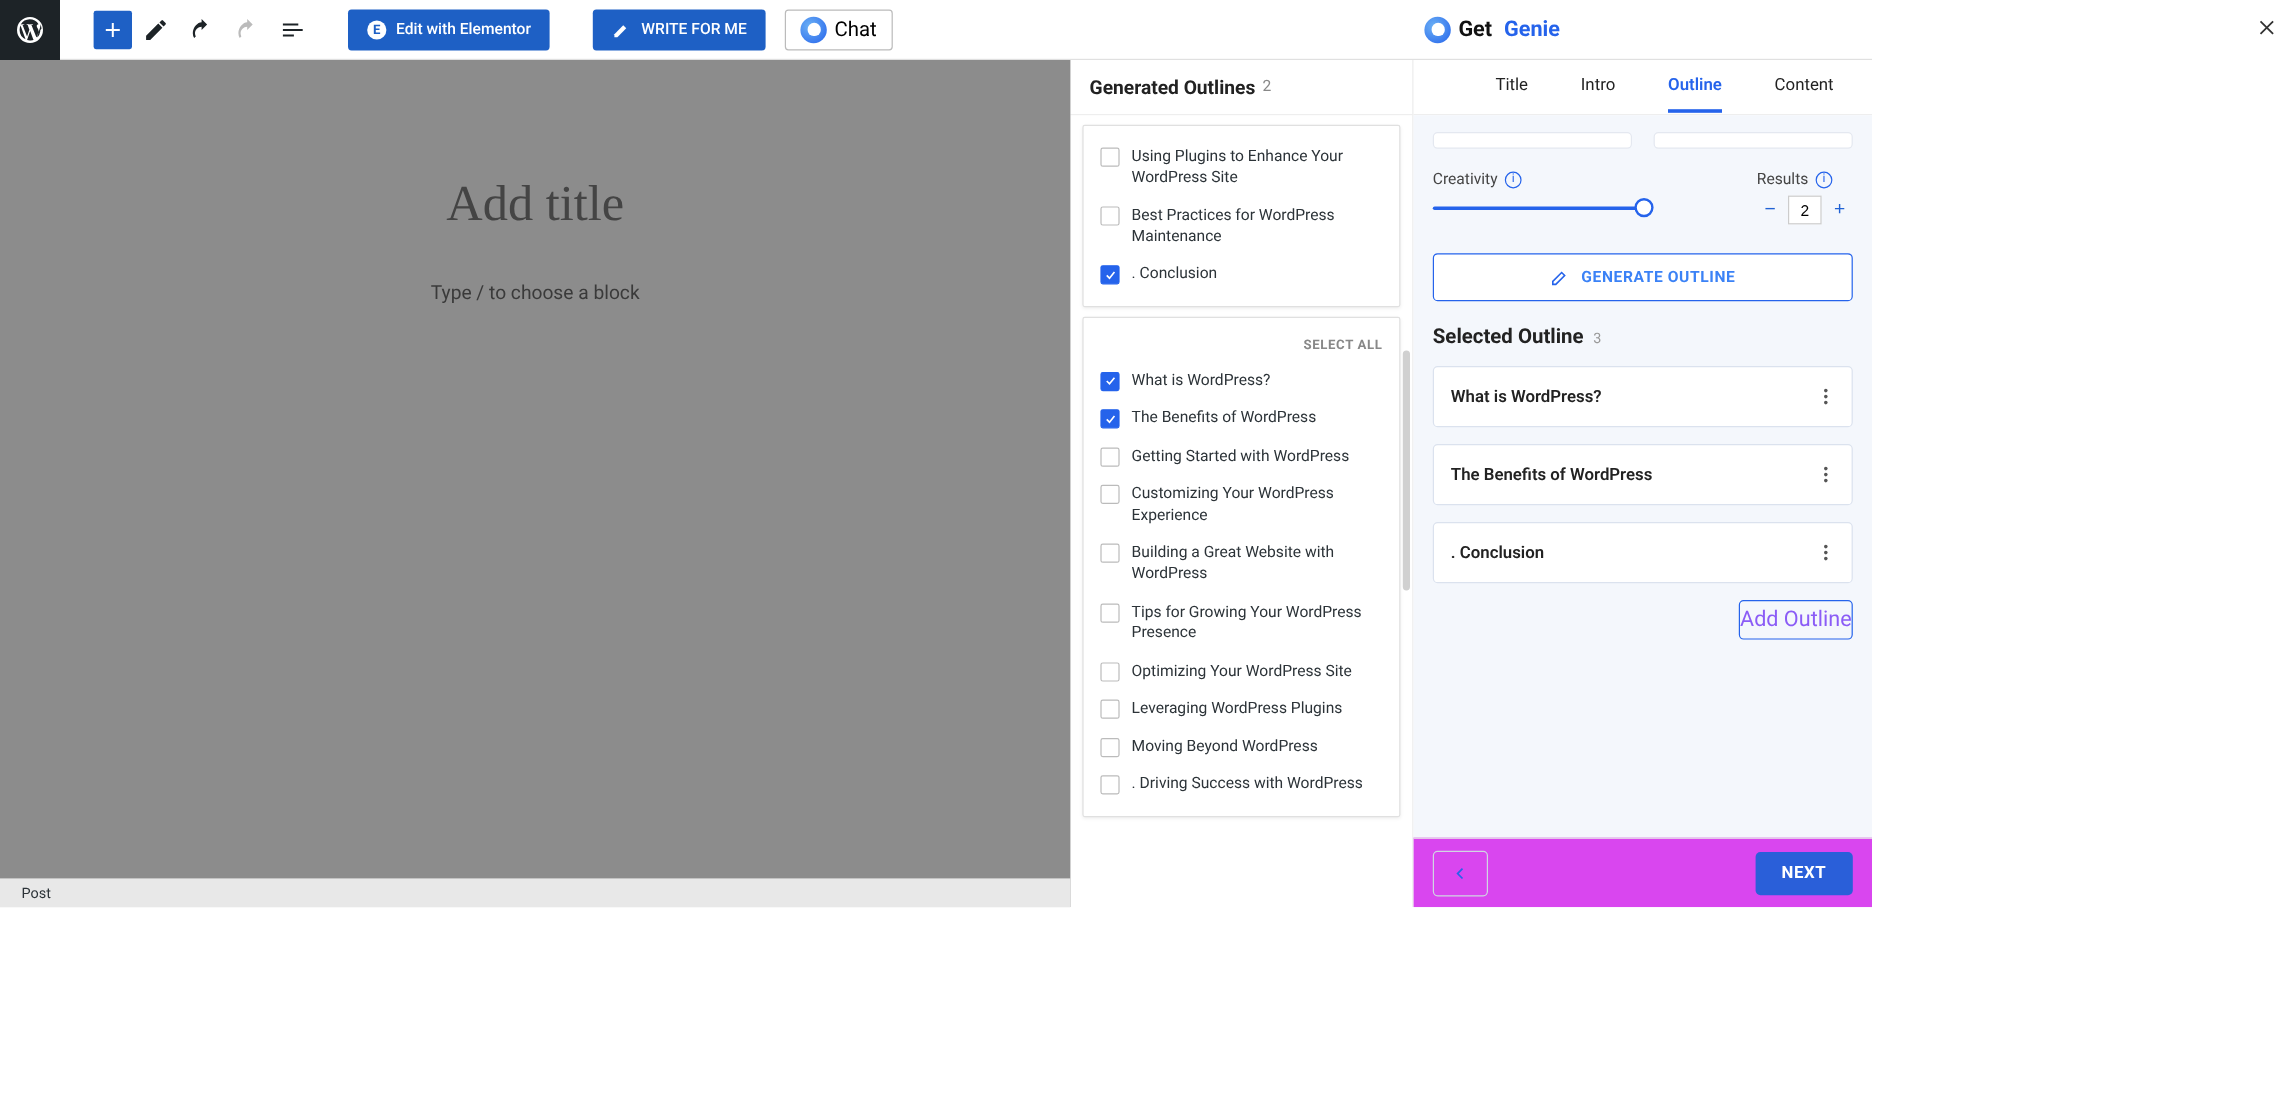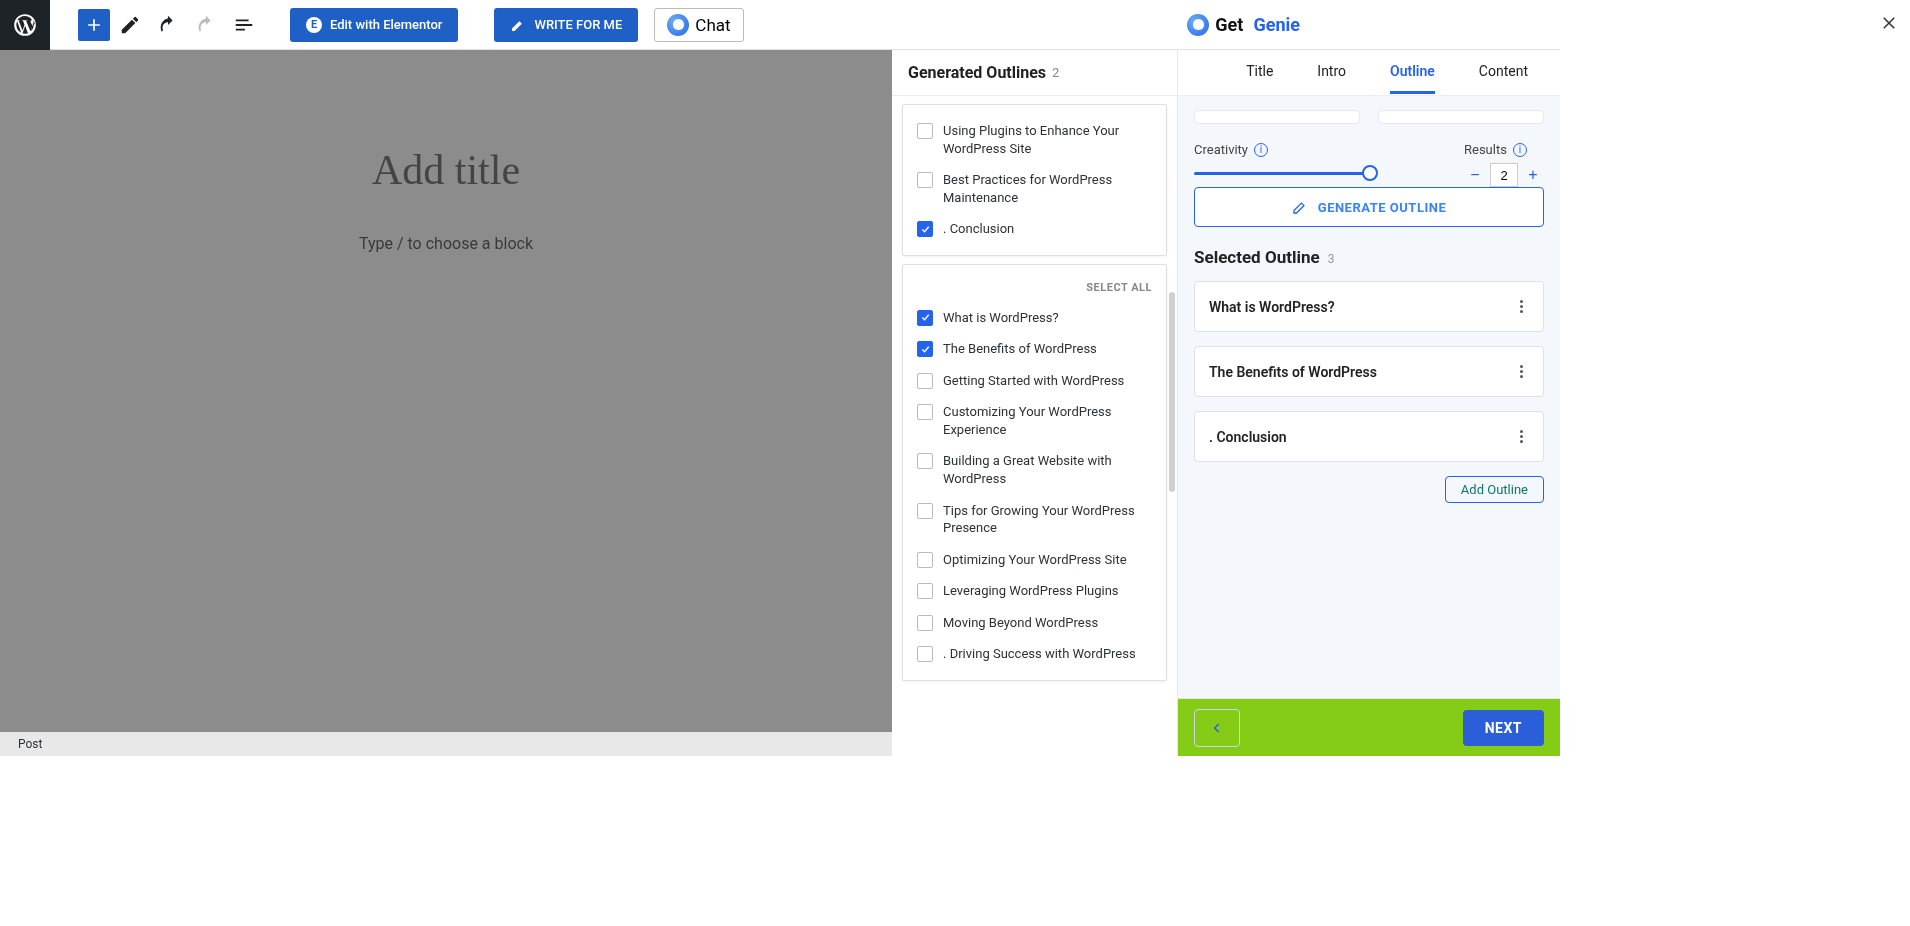--- a/index.html
+++ b/index.html
@@ -47,42 +47,42 @@
 .chk-label { cursor: pointer; }
 .scroll-ind { position: absolute; right: 2px; top: 196px; width: 6px; height: 200px; background: #d0d0d0; border-radius: 3px; }
 
 .right-col { flex: 1; background: #fff; display: flex; flex-direction: column; }
 .tabbar { height: 46px; display: flex; align-items: center; justify-content: flex-end; padding-right: 32px; border-bottom: 1px solid #eee; gap: 44px; }
 .tab { font-size: 14px; color: #222; cursor: pointer; padding: 12px 0; border-bottom: 3px solid transparent; }
 .tab.active { color: #2563eb; font-weight: 600; border-bottom-color: #2563eb; }
 .right-body { flex: 1; background: #f4f7fc; padding: 14px 16px 0; overflow: hidden; display: flex; flex-direction: column; }
 .two-boxes { display: flex; gap: 18px; margin-bottom: 18px; }
 .ghost-box { flex: 1; height: 14px; background: #fff; border: 1px solid #e4e8f0; border-radius: 4px; }
-.ctrl-row { display: flex; gap: 56px; margin-bottom: 0; }
+.ctrl-row { display: flex; gap: 56px; margin-bottom: 24px; }
 .ctrl-block { }
 .ctrl-label { font-size: 13px; color: #444; display: flex; align-items: center; margin-bottom: 6px; }
 .info-ico { width: 14px; height: 14px; margin-left: 6px; border: 1.5px solid #2563eb; border-radius: 50%; color: #2563eb; font-size: 10px; display: flex; align-items: center; justify-content: center; }
 .slider-wrap { width: 178px; height: 20px; position: relative; }
 .slider-track { position: absolute; left: 0; right: 0; top: 9px; height: 3px; background: #2563eb; border-radius: 2px; }
 .slider-thumb { position: absolute; right: -6px; top: 2px; width: 16px; height: 16px; border: 2px solid #2563eb; background: #fff; border-radius: 50%; cursor: pointer; }
 .stepper { display: flex; align-items: center; }
 .step-btn { width: 22px; height: 22px; border: none; background: transparent; color: #2062d4; font-size: 16px; cursor: pointer; }
 .step-val { width: 28px; height: 24px; border: 1px solid #ccc; text-align: center; font-size: 13px; margin: 0 4px; }
 .gen-btn { height: 40px; border: 1.5px solid #2563eb; border-radius: 4px; background: #fff; color: #3b82f6; font-weight: 700; font-size: 13px; letter-spacing: .5px; display: flex; align-items: center; justify-content: center; cursor: pointer; margin-bottom: 20px; }
 .gen-btn svg { width: 16px; height: 16px; stroke: #2563eb; stroke-width: 2; fill: none; margin-right: 10px; }
 .sel-head { display: flex; align-items: baseline; margin-bottom: 14px; }
 .sel-head .t { font-size: 17px; font-weight: 700; color: #222; }
 .sel-head .c { font-size: 12px; color: #999; margin-left: 8px; }
 .sel-list { }
 .sel-item { background: #fff; border: 1px solid #dbe2ee; border-radius: 4px; padding: 16px 14px; margin-bottom: 14px; display: flex; align-items: center; justify-content: space-between; font-size: 14px; font-weight: 600; color: #222; }
 .dots { width: 16px; cursor: pointer; text-align: center; color: #555; line-height: 4px; }
 .dots div { width: 3px; height: 3px; background: #555; border-radius: 50%; margin: 2px auto; }
 .add-outline { text-align: right; }
-.add-outline-btn { display: inline-block; border: 1px solid #2563eb; color: #0f766e; font-size: 13px; padding: 5px 15px; border-radius: 4px; cursor: pointer; }
-.right-footer { height: 58px; border-top: 1px solid #e6e6e6; background: #84cc16; display: flex; align-items: center; justify-content: space-between; padding: 0 16px; }
+.add-outline-btn { display: inline-block; border: 1px solid #2563eb; color: #8b5cf6; font-size: 18px; padding: 5px 0; border-radius: 4px; cursor: pointer; }
+.right-footer { height: 58px; border-top: 1px solid #e6e6e6; background: #d946ef; display: flex; align-items: center; justify-content: space-between; padding: 0 16px; }
 .back-btn { width: 46px; height: 38px; border: 1px solid #d0d6e2; border-radius: 4px; display: flex; align-items: center; justify-content: center; cursor: pointer; }
 .back-btn svg { width: 14px; height: 14px; stroke: #2563eb; stroke-width: 2.5; fill: none; }
 .next-btn { padding: 10px 22px; background: #2a5fd9; color: #fff; font-weight: 700; font-size: 14px; border-radius: 4px; cursor: pointer; letter-spacing: .5px; }
 
 .genie-ico { border-radius: 50%; background: radial-gradient(circle at 35% 35%, #6bb0f5, #2563eb); position: relative; }
 .genie-ico::after { content: ""; position: absolute; inset: 25%; background: #fff; border-radius: 50% 50% 45% 45%; }
 </style>
 </head>
 <body>
 

